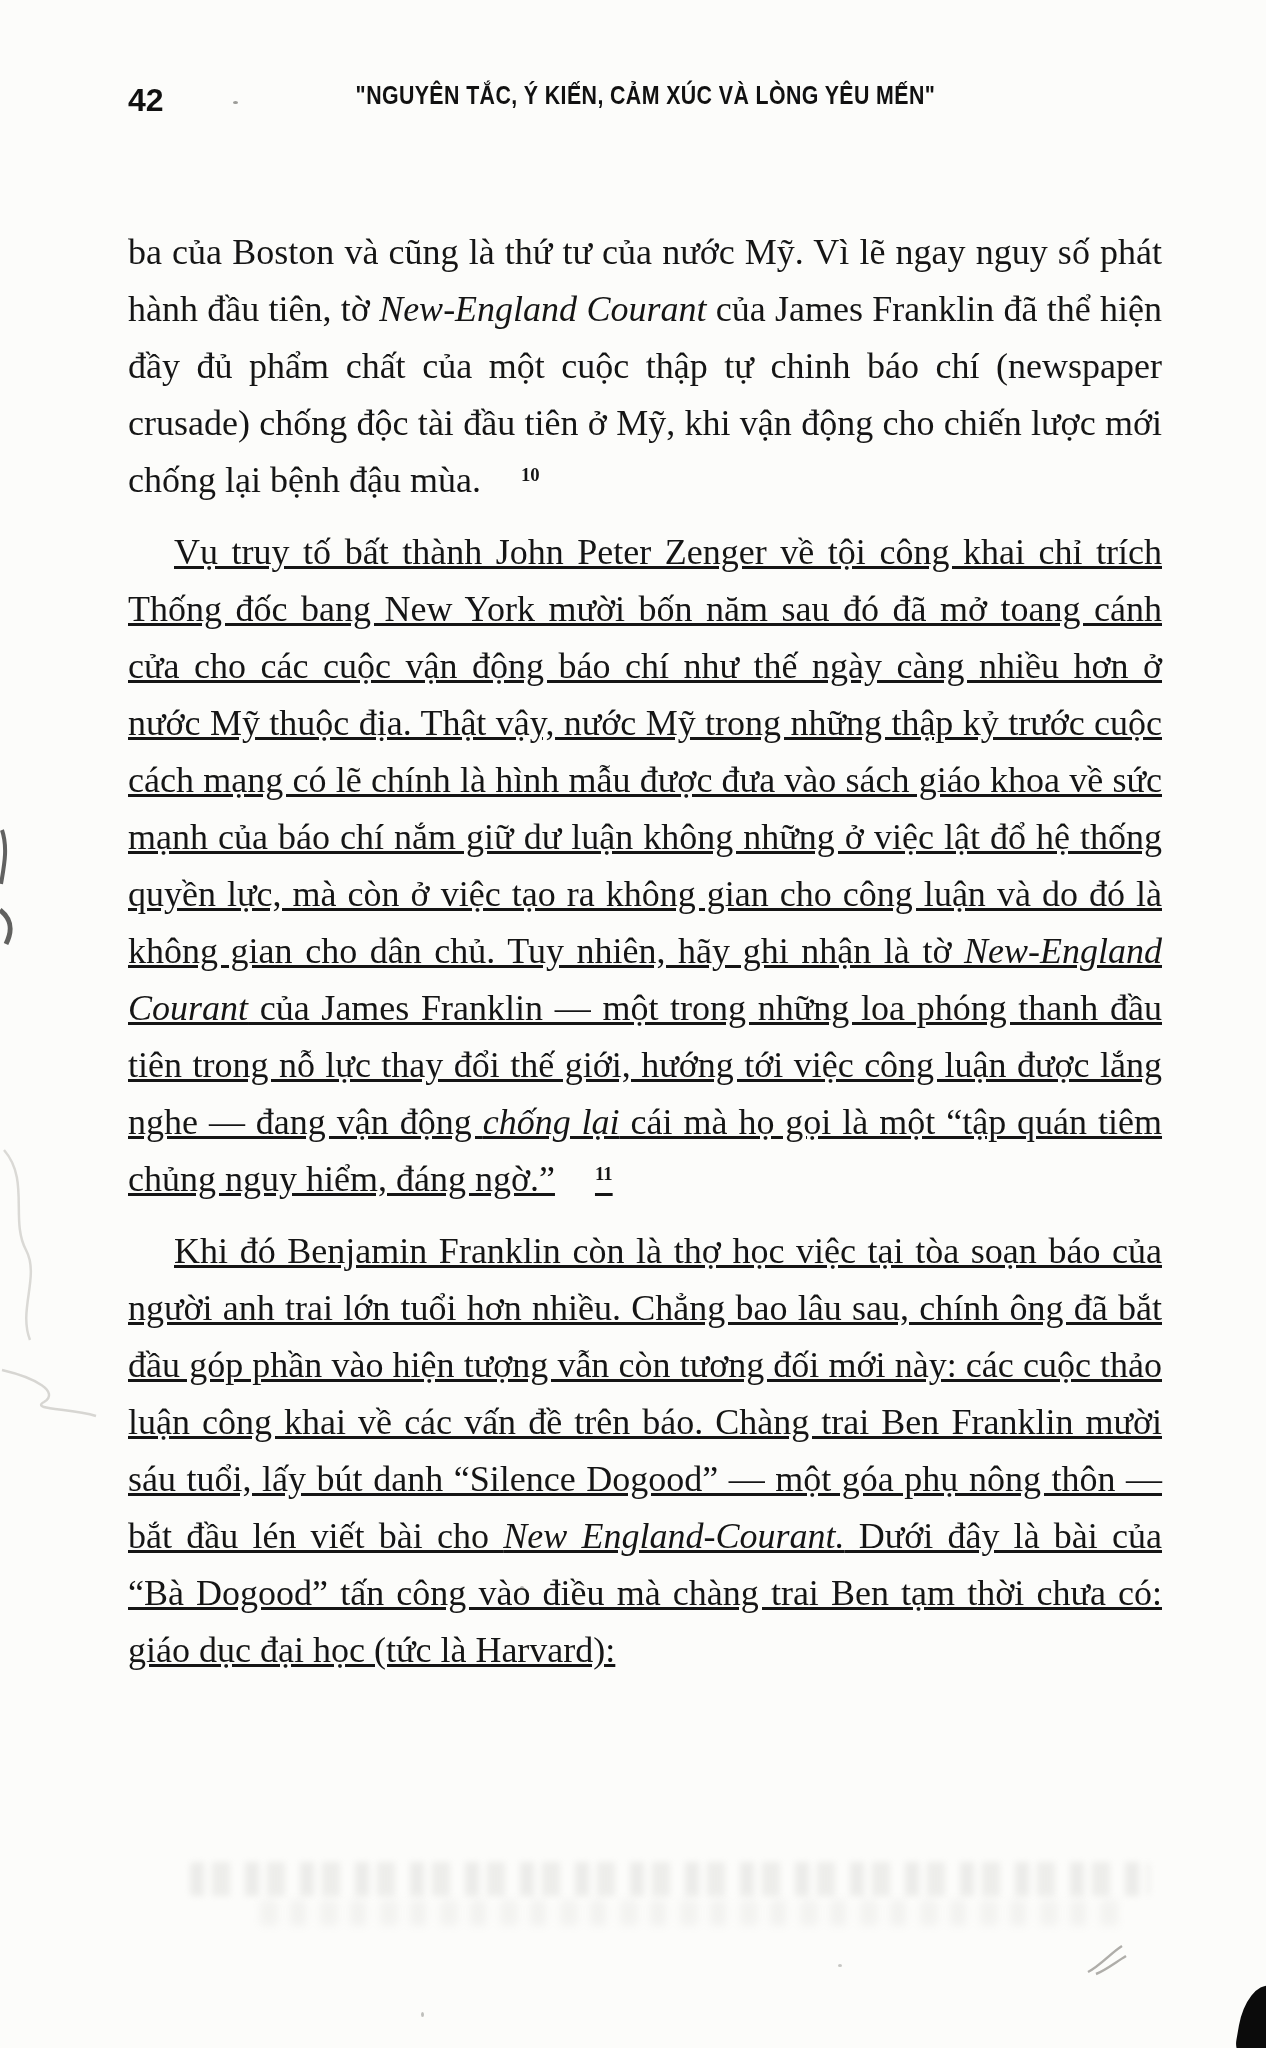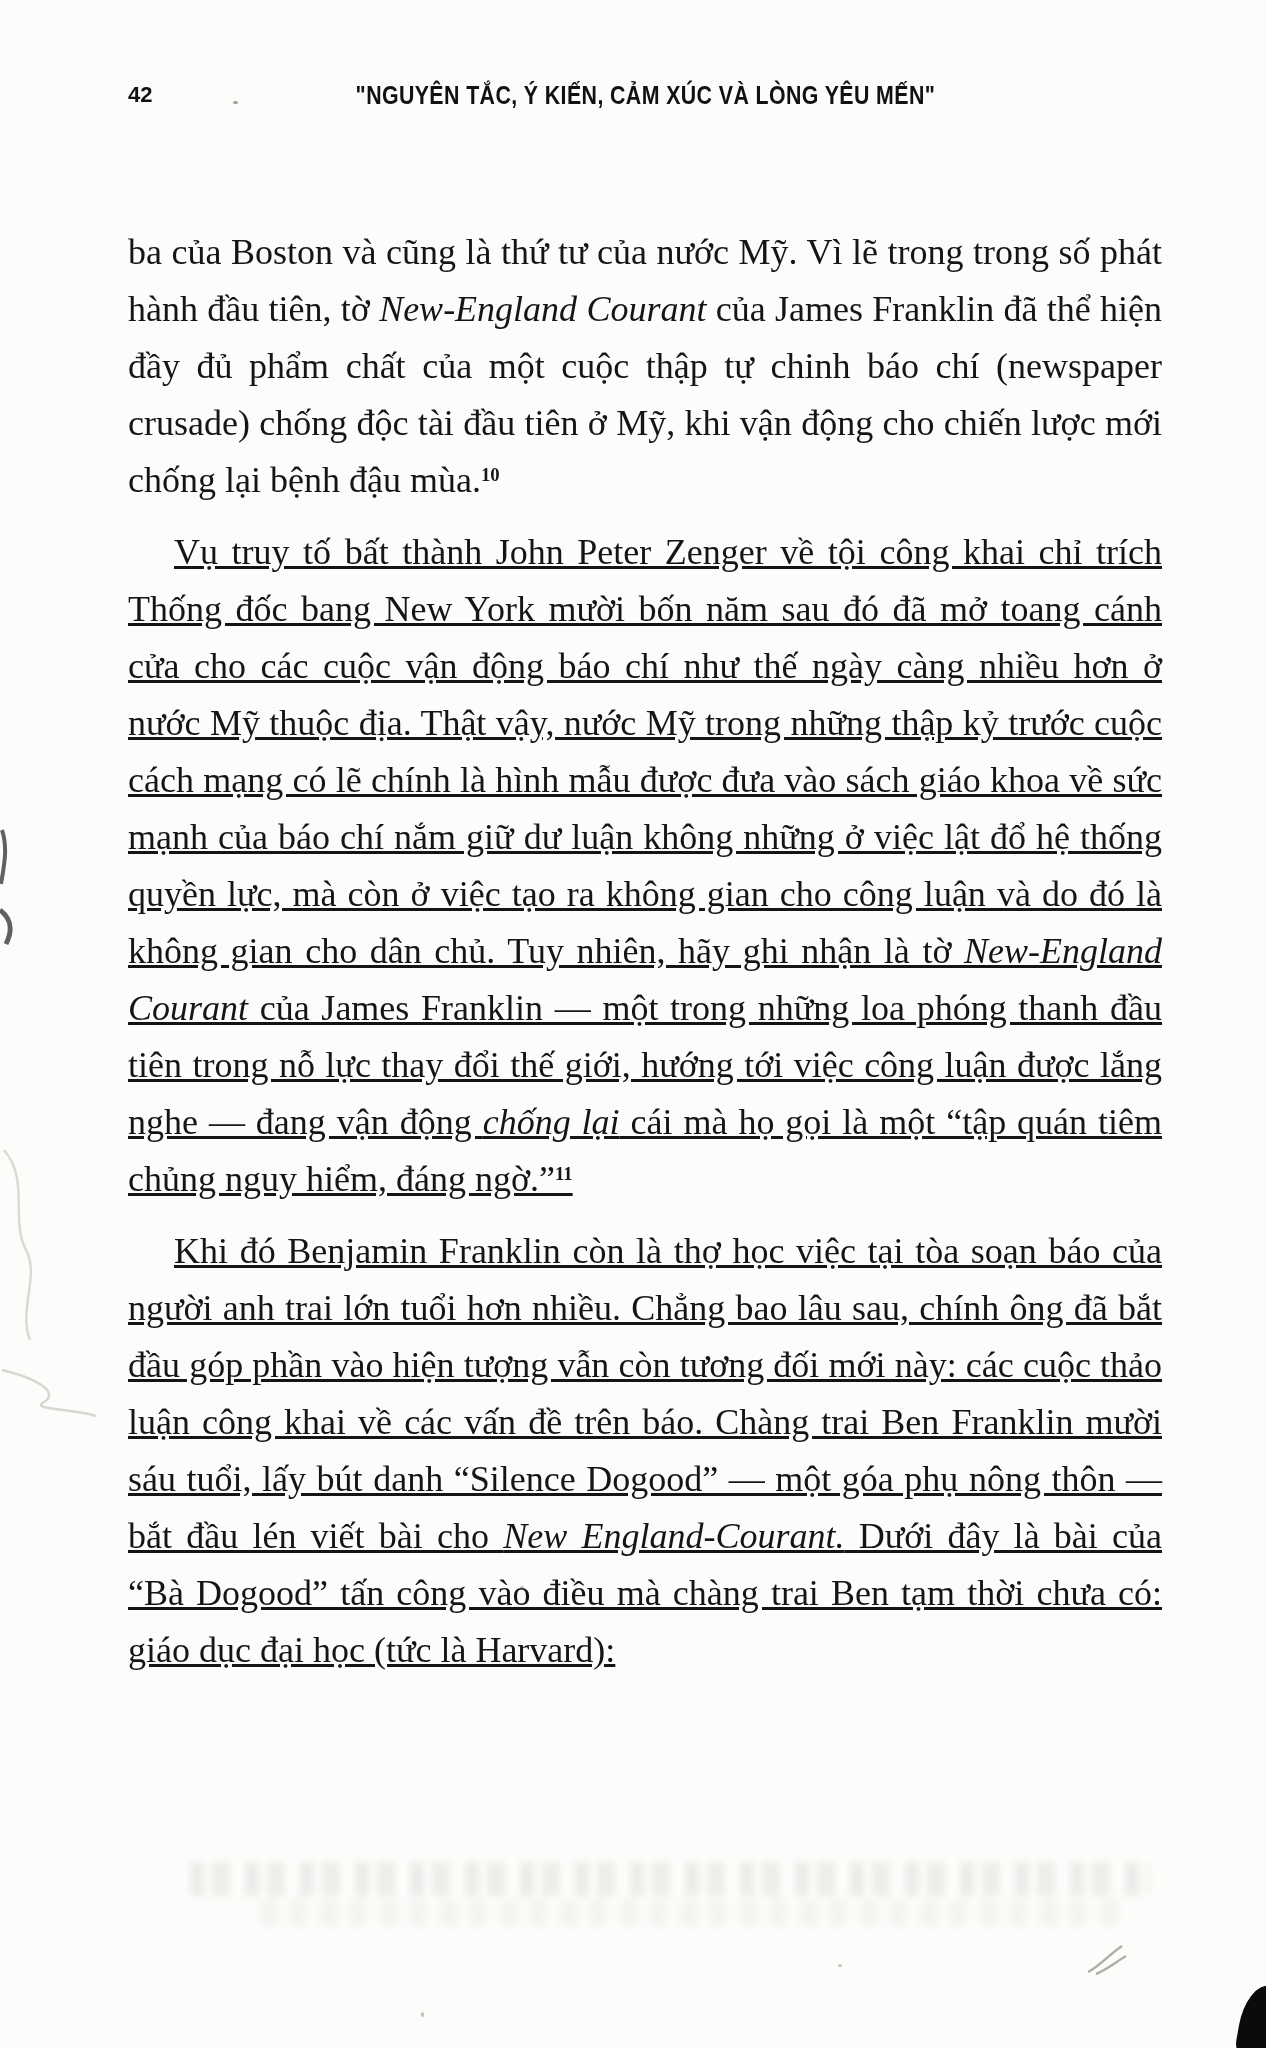--- a/index.html
+++ b/index.html
@@ -11,21 +11,21 @@
     font-family: "Liberation Serif", "DejaVu Serif", serif;
     color: #151515;
   }
   .page { position: absolute; inset: 0; }
 
   
   .header-row { position: absolute; top: 80px; left: 128px; width: 1034px; height: 34px; }
   .page-number {
     position: absolute; left: 0; top: 2px;
     font-family: "Liberation Sans", "DejaVu Sans", sans-serif;
-    font-weight: bold; font-size: 22px; letter-spacing: 0px; color: #111;
+    font-weight: bold; font-size: 32px; letter-spacing: 0px; color: #111;
   }
   .running-title-wrap { position: absolute; left: 0; right: 0; top: 0; text-align: center; }
   .running-title {
     display: inline-block;
     font-family: "Liberation Sans", "DejaVu Sans", sans-serif;
     font-weight: bold; font-size: 26px; letter-spacing: 0.5px; color: #111;
     transform: scaleX(0.82); transform-origin: center;
     white-space: nowrap;
   }
 
@@ -36,20 +36,21 @@
     text-align: justify;
   }
   .para { margin: 0; }
   .para + .para { margin-top: 15px; text-decoration: underline; }
   .para.indent { text-indent: 46px; }
   .para i { font-style: italic; }
   .para sup {
     font-size: 0.52em; font-weight: bold;
     vertical-align: baseline; position: relative; top: -0.6em;
     line-height: 0;
+    margin-left: 40px;
   }
 
   
   .bleed-1 {
     position: absolute; top: 1862px; left: 190px; width: 960px; height: 34px;
     background: repeating-linear-gradient(90deg,
       #9a9a96 0 14px, transparent 14px 22px, #a3a39e 22px 40px, transparent 40px 55px);
     filter: blur(3px); opacity: 0.16; border-radius: 4px;
   }
   .bleed-2 {
@@ -79,21 +80,21 @@
 <div class="page">
 
   <div class="header-row">
     <div class="page-number">42</div>
     <div class="running-title-wrap">
       <span class="running-title">"NGUYÊN TẮC, Ý KIẾN, CẢM XÚC VÀ LÒNG YÊU MẾN"</span>
     </div>
   </div>
 
   <div class="text-block">
-    <p class="para"><span>ba của Boston và cũng là thứ tư của nước Mỹ. Vì lẽ trong trong số phát hành đầu tiên, tờ </span><i>New-England Courant</i><span> của James Franklin đã thể hiện đầy đủ phẩm chất của một cuộc thập tự chinh báo chí (newspaper crusade) chống độc tài đầu tiên ở Mỹ, khi vận động cho chiến lược mới chống lại bệnh đậu mùa.</span><sup>10</sup></p>
+    <p class="para"><span>ba của Boston và cũng là thứ tư của nước Mỹ. Vì lẽ ngay nguy số phát hành đầu tiên, tờ </span><i>New-England Courant</i><span> của James Franklin đã thể hiện đầy đủ phẩm chất của một cuộc thập tự chinh báo chí (newspaper crusade) chống độc tài đầu tiên ở Mỹ, khi vận động cho chiến lược mới chống lại bệnh đậu mùa.</span><sup>10</sup></p>
     <p class="para indent"><span>Vụ truy tố bất thành John Peter Zenger về tội công khai chỉ trích Thống đốc bang New York mười bốn năm sau đó đã mở toang cánh cửa cho các cuộc vận động báo chí như thế ngày càng nhiều hơn ở nước Mỹ thuộc địa. Thật vậy, nước Mỹ trong những thập kỷ trước cuộc cách mạng có lẽ chính là hình mẫu được đưa vào sách giáo khoa về sức mạnh của báo chí nắm giữ dư luận không những ở việc lật đổ hệ thống quyền lực, mà còn ở việc tạo ra không gian cho công luận và do đó là không gian cho dân chủ. Tuy nhiên, hãy ghi nhận là tờ </span><i>New-England Courant</i><span> của James Franklin — một trong những loa phóng thanh đầu tiên trong nỗ lực thay đổi thế giới, hướng tới việc công luận được lắng nghe — đang vận động </span><i>chống lại</i><span> cái mà họ gọi là một “tập quán tiêm chủng nguy hiểm, đáng ngờ.”</span><sup>11</sup></p>
     <p class="para indent"><span>Khi đó Benjamin Franklin còn là thợ học việc tại tòa soạn báo của người anh trai lớn tuổi hơn nhiều. Chẳng bao lâu sau, chính ông đã bắt đầu góp phần vào hiện tượng vẫn còn tương đối mới này: các cuộc thảo luận công khai về các vấn đề trên báo. Chàng trai Ben Franklin mười sáu tuổi, lấy bút danh “Silence Dogood” — một góa phụ nông thôn — bắt đầu lén viết bài cho </span><i>New England-Courant.</i><span> Dưới đây là bài của “Bà Dogood” tấn công vào điều mà chàng trai Ben tạm thời chưa có: giáo dục đại học (tức là Harvard):</span></p>
   </div>
 
   <div class="bleed-1"></div>
   <div class="bleed-2"></div>
   <div class="corner-blot"></div>
 
   <svg class="edge-mark" width="26" height="130" viewBox="0 0 26 130">
     <path d="M2,4 C8,22 4,40 1,58" stroke="#2e2e2c" stroke-width="4" fill="none" opacity="0.75"></path>

